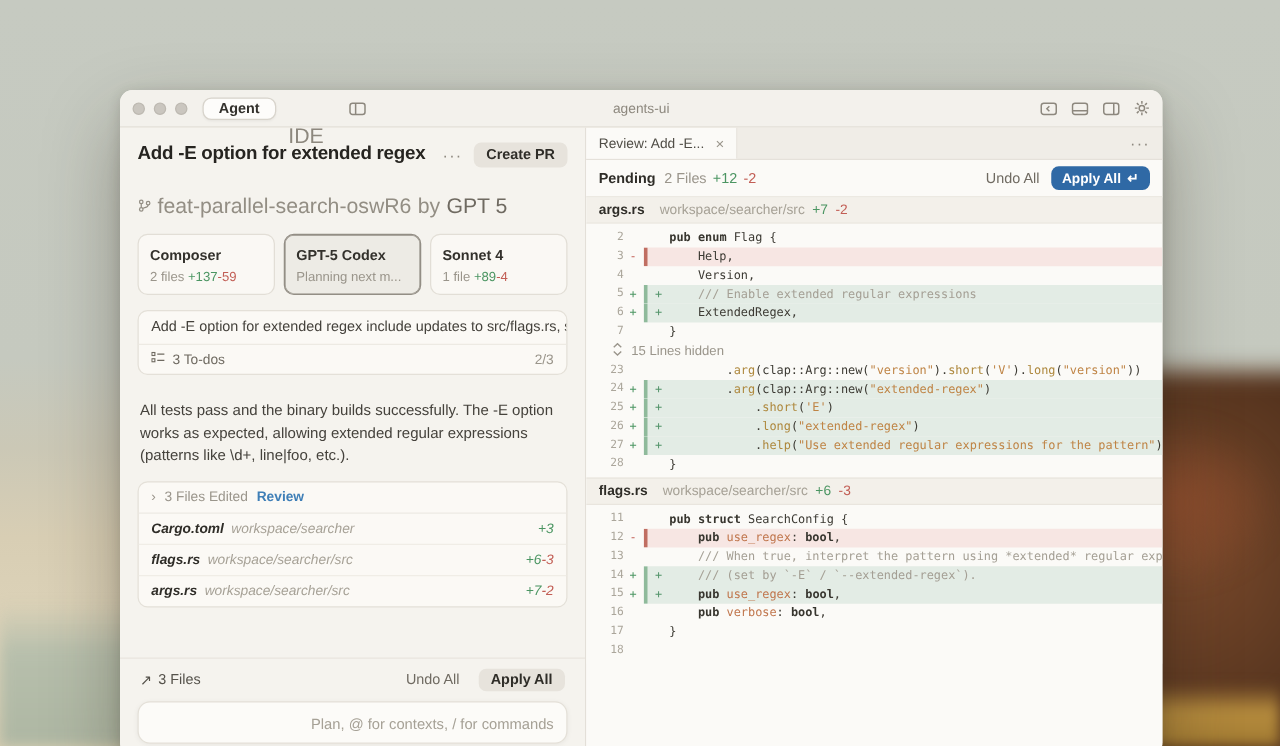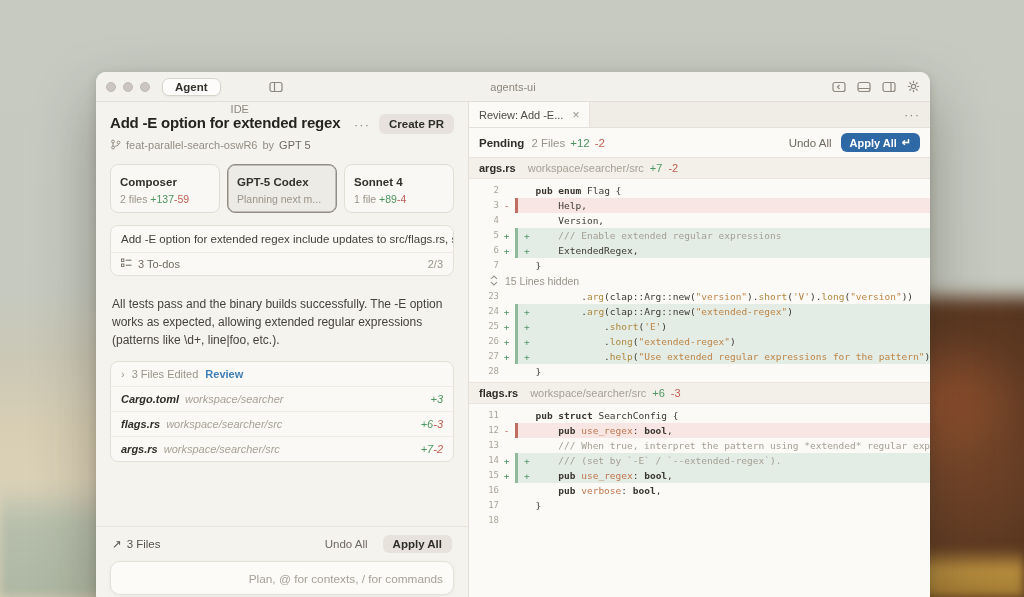--- a/index.html
+++ b/index.html
@@ -27,38 +27,38 @@
   .window { position:absolute; left:96px; top:72px; width:834px; height:532px;
     background:#f4f2ee; border-radius:10px; overflow:hidden; display:flex; flex-direction:column;
     box-shadow:0 28px 60px rgba(45,38,25,.35), 0 3px 10px rgba(45,38,25,.18); }
 
   .titlebar { height:30px; flex:0 0 auto; display:flex; align-items:center; padding:0 10px;
     border-bottom:1px solid #e3dfd8; position:relative; background:#f3f1ec; }
   .dots { display:flex; gap:7px; margin-right:12px; }
   .dot { width:10px; height:10px; border-radius:50%; background:#cac6bf; border:1px solid #bdb9b1; }
   .tab-agent { background:#fdfcfa; border:1px solid #d8d4cc; border-radius:7px; padding:2px 12px;
     font-size:11.5px; font-weight:600; color:#33312c; box-shadow:0 1px 2px rgba(0,0,0,.05); }
-  .tab-ide { padding:2px 10px; font-size:11px; color:#8d887e;margin-top:44px; }
+  .tab-ide { padding:2px 10px; font-size:17px; color:#8d887e;margin-top:44px; }
   .layout-icon { margin-left:10px; display:flex; align-items:center; }
   .win-title { position:absolute; left:50%; transform:translateX(-50%); font-size:11px; color:#8d887e; }
   .tb-icons { margin-left:auto; display:flex; gap:11px; align-items:center; }
   .tb-icons svg, .layout-icon svg { display:block; }
 
   .main { flex:1; display:flex; min-height:0; }
 
   
   .left { width:373px; flex:0 0 auto; border-right:1px solid #e3dfd8; background:#f5f3ee;
     display:flex; flex-direction:column; padding:12px 14px 9px; min-height:0; }
   .lp-header { display:flex; align-items:flex-start; }
   .lp-title { font-size:15px; font-weight:700; color:#262420; letter-spacing:-.2px; line-height:1.2; }
   .lp-header-right { margin-left:auto; display:flex; align-items:center; gap:9px; }
   .more-btn { color:#8d887e; font-size:13px; letter-spacing:1px; line-height:1; }
   .create-pr { background:#e7e3dc; border-radius:6px; padding:4px 10px; font-size:11.5px;
     font-weight:600; color:#2f2d28; }
-  .branch-row { display:flex; align-items:flex-start; gap:5px; font-size:11px; color:#938e84; margin-top:5px; }
+  .branch-row { display:flex; align-items:flex-end; gap:5px; font-size:17px; color:#938e84; margin-top:21px; }
   .branch-model { color:#6f6a61; }
 
   .wt-row { display:flex; gap:7px; margin-top:12px; }
   .wt { flex:1; min-width:0; border:1px solid #e2ded6; background:#faf8f4; border-radius:8px; padding:7px 9px; }
   .wt.sel { border-color:#938e85; background:#edebe5; box-shadow:inset 0 0 0 .5px #938e85; }
   .wt-name { font-size:11.5px; font-weight:700; color:#33312c; white-space:nowrap; overflow:hidden; }
   .wt-sub { font-size:10.5px; color:#9a958b; margin-top:3px; white-space:nowrap; overflow:hidden; }
 
   .add { color:#4b9562; } .del { color:#c25e55; }
 

